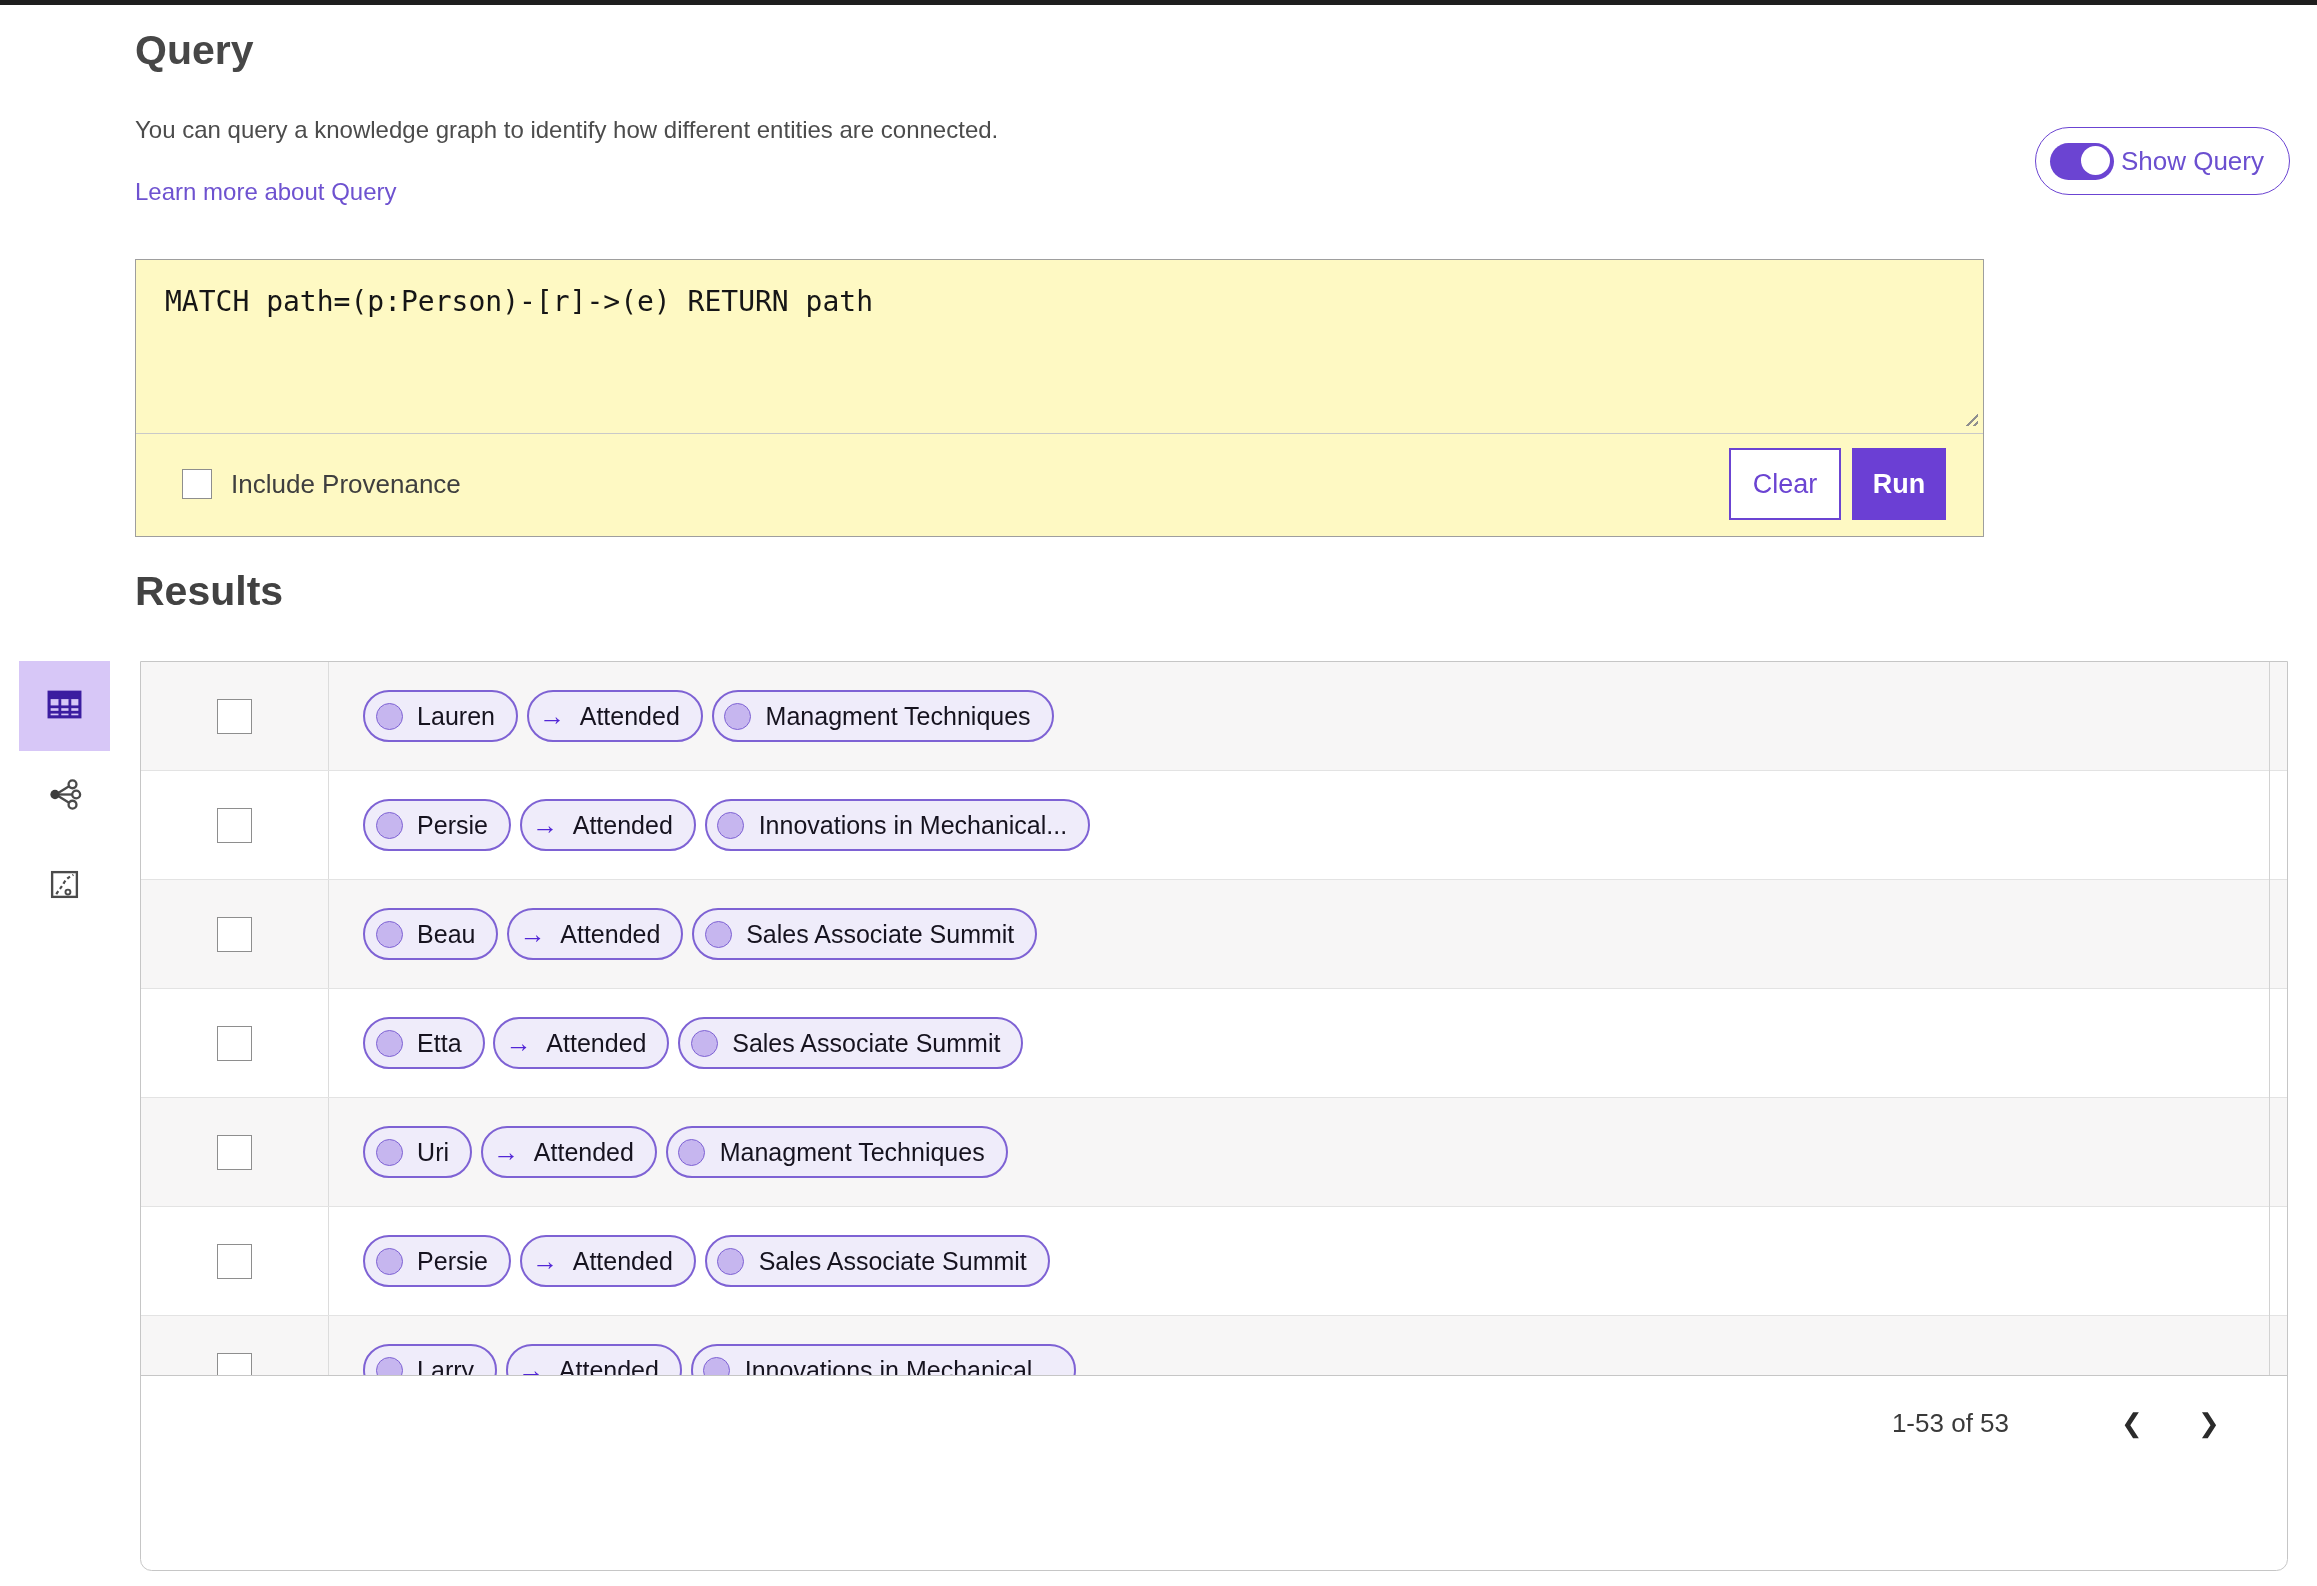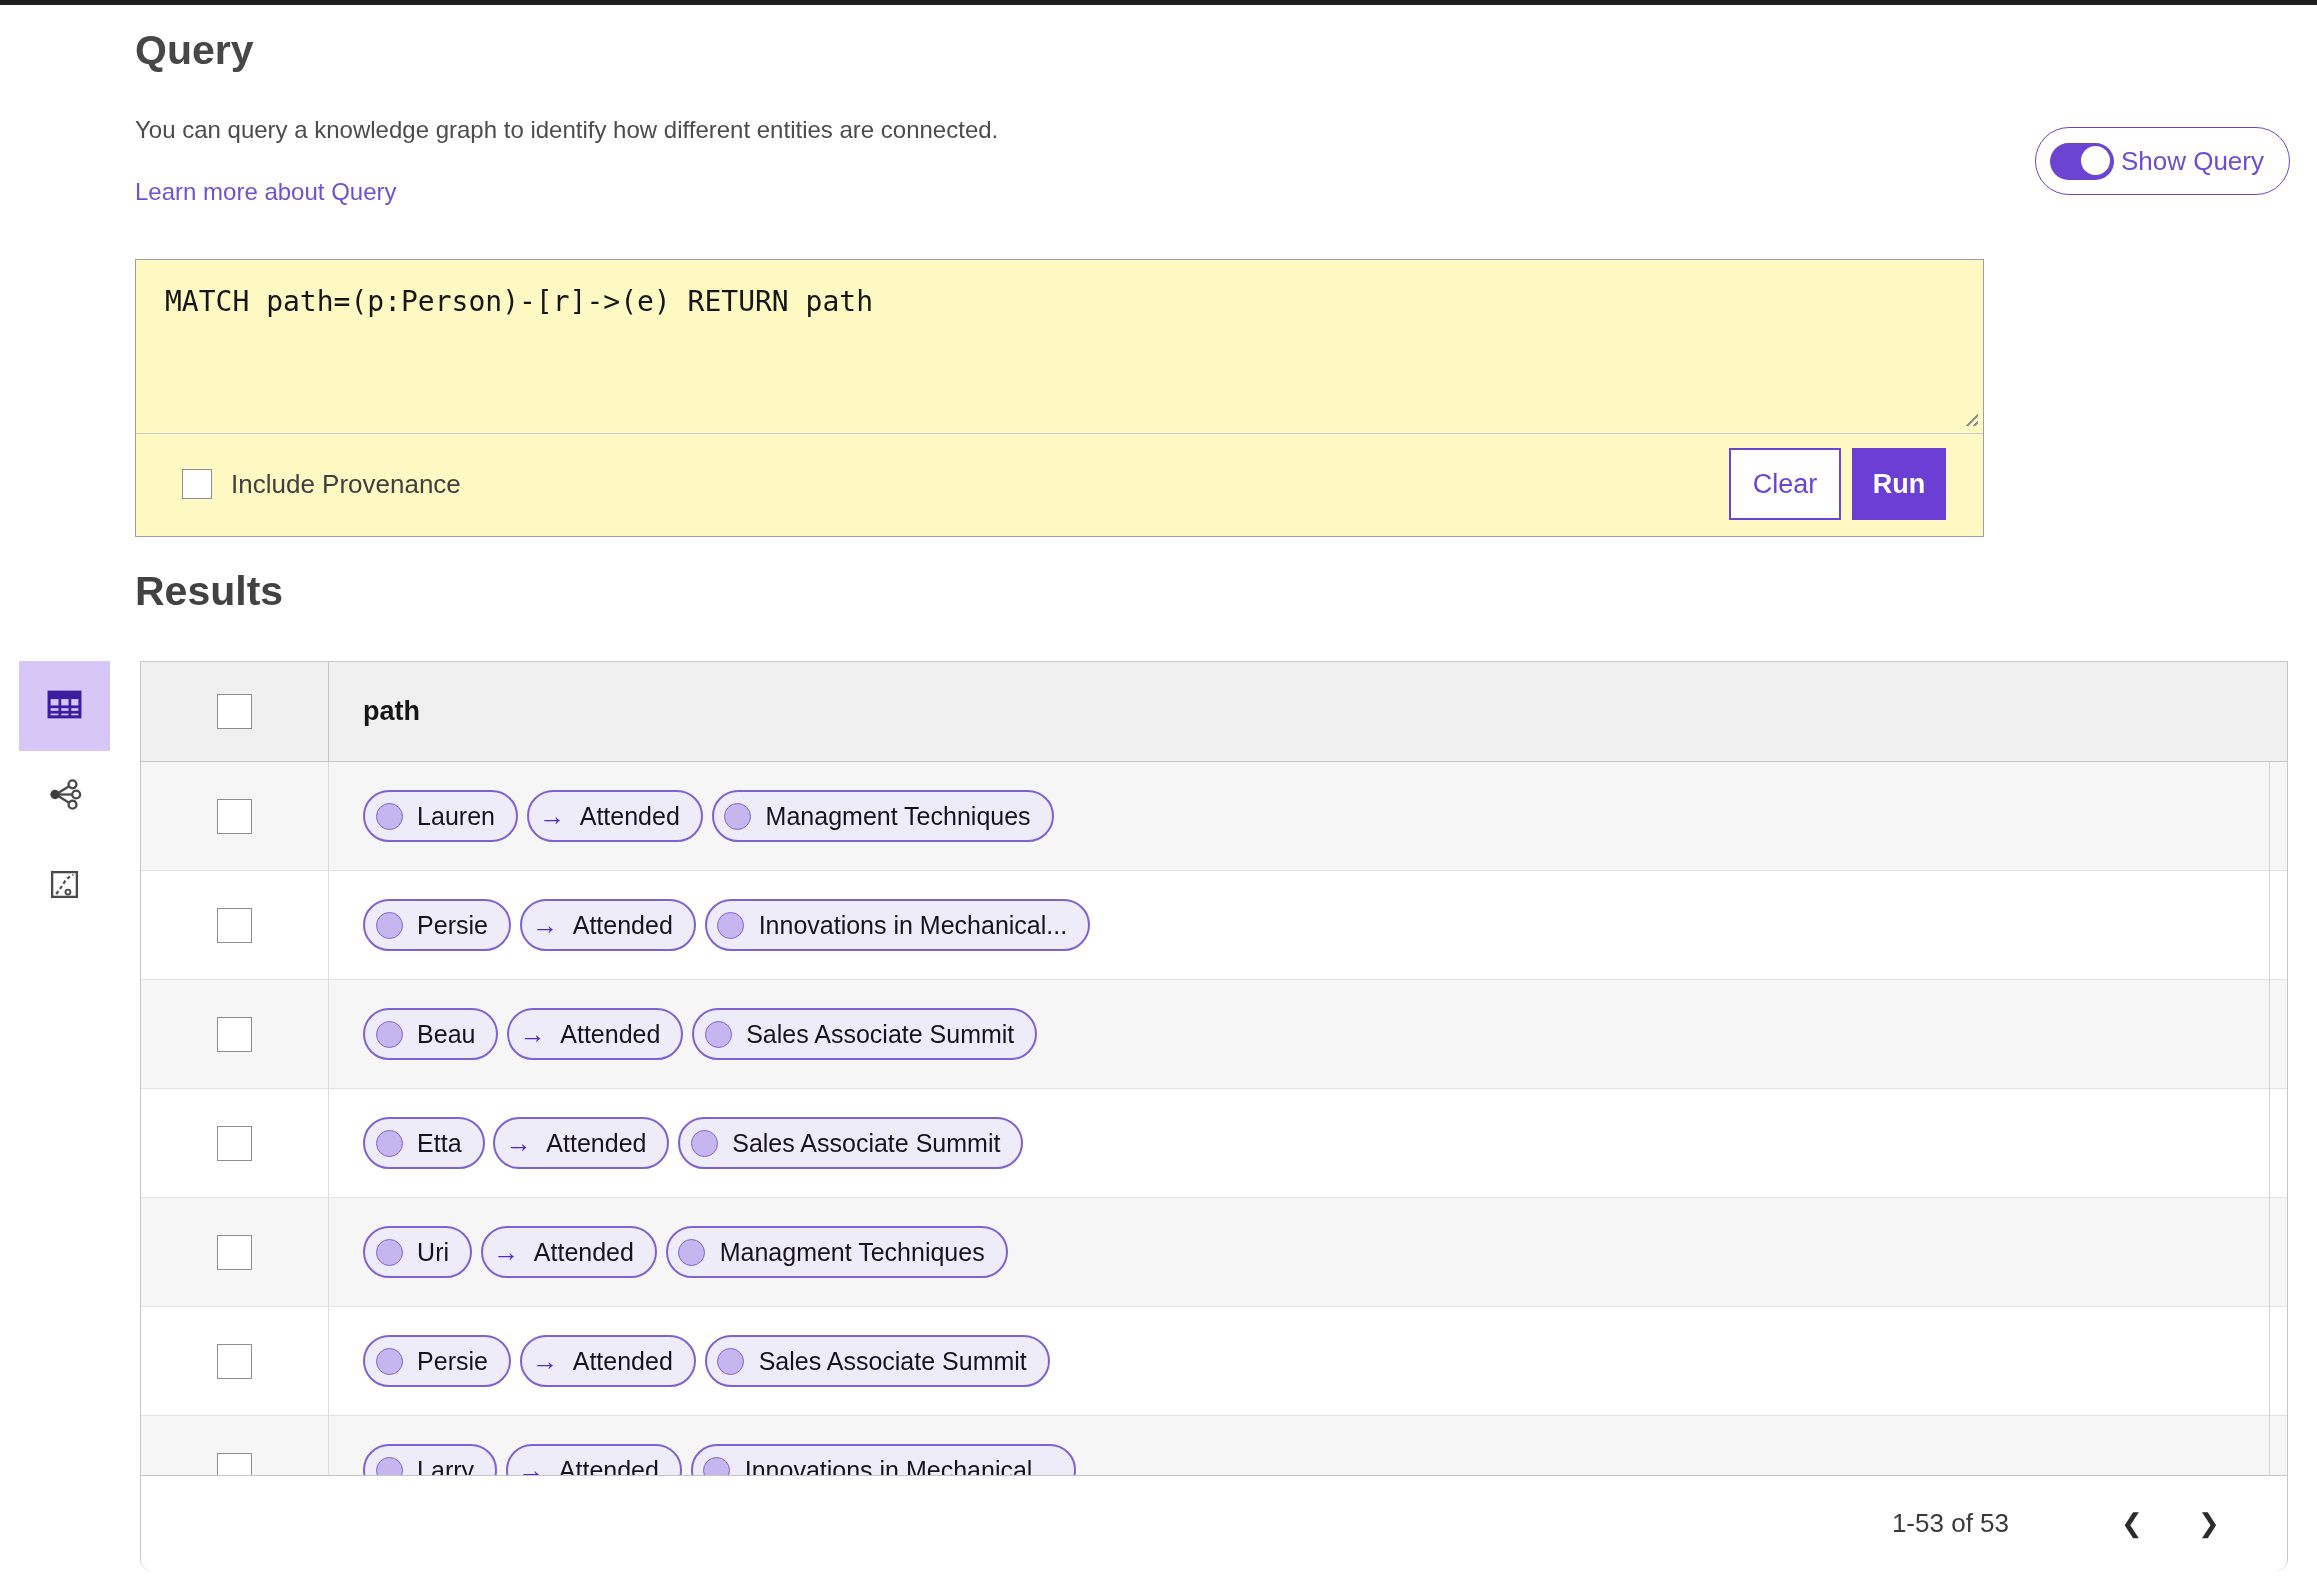--- a/index.html
+++ b/index.html
@@ -171,26 +171,20 @@
       <svg width="33" height="33" viewBox="0 0 24 24" fill="none">
         <rect x="3" y="3" width="18" height="18" stroke="#4a4a4a" stroke-width="1.7"></rect>
         <path d="M6 19 C 8.5 15, 9.5 14.5, 11.5 11 S 15.5 6.5, 18.5 5" stroke="#4a4a4a" stroke-width="1.6" stroke-dasharray="2.6 2"></path>
         <circle cx="14.5" cy="17.5" r="1.8" stroke="#4a4a4a" stroke-width="1.4" fill="#fff"></circle>
       </svg>
     </span>
   </div>
 </div>
 
 <div class="results-table">
-  <div class="t-header">
-    <div class="cb-col">
-      <span class="checkbox header-cb"></span>
-    </div>
-    <div class="path-col-header">path</div>
-  </div>
 
   <div class="t-body">
 
   <div class="t-row">
     <div class="cb-col">
       <span class="checkbox row-cb"></span>
     </div>
     <div class="pills">
       <div class="pill">
         <span class="node-dot"></span>

